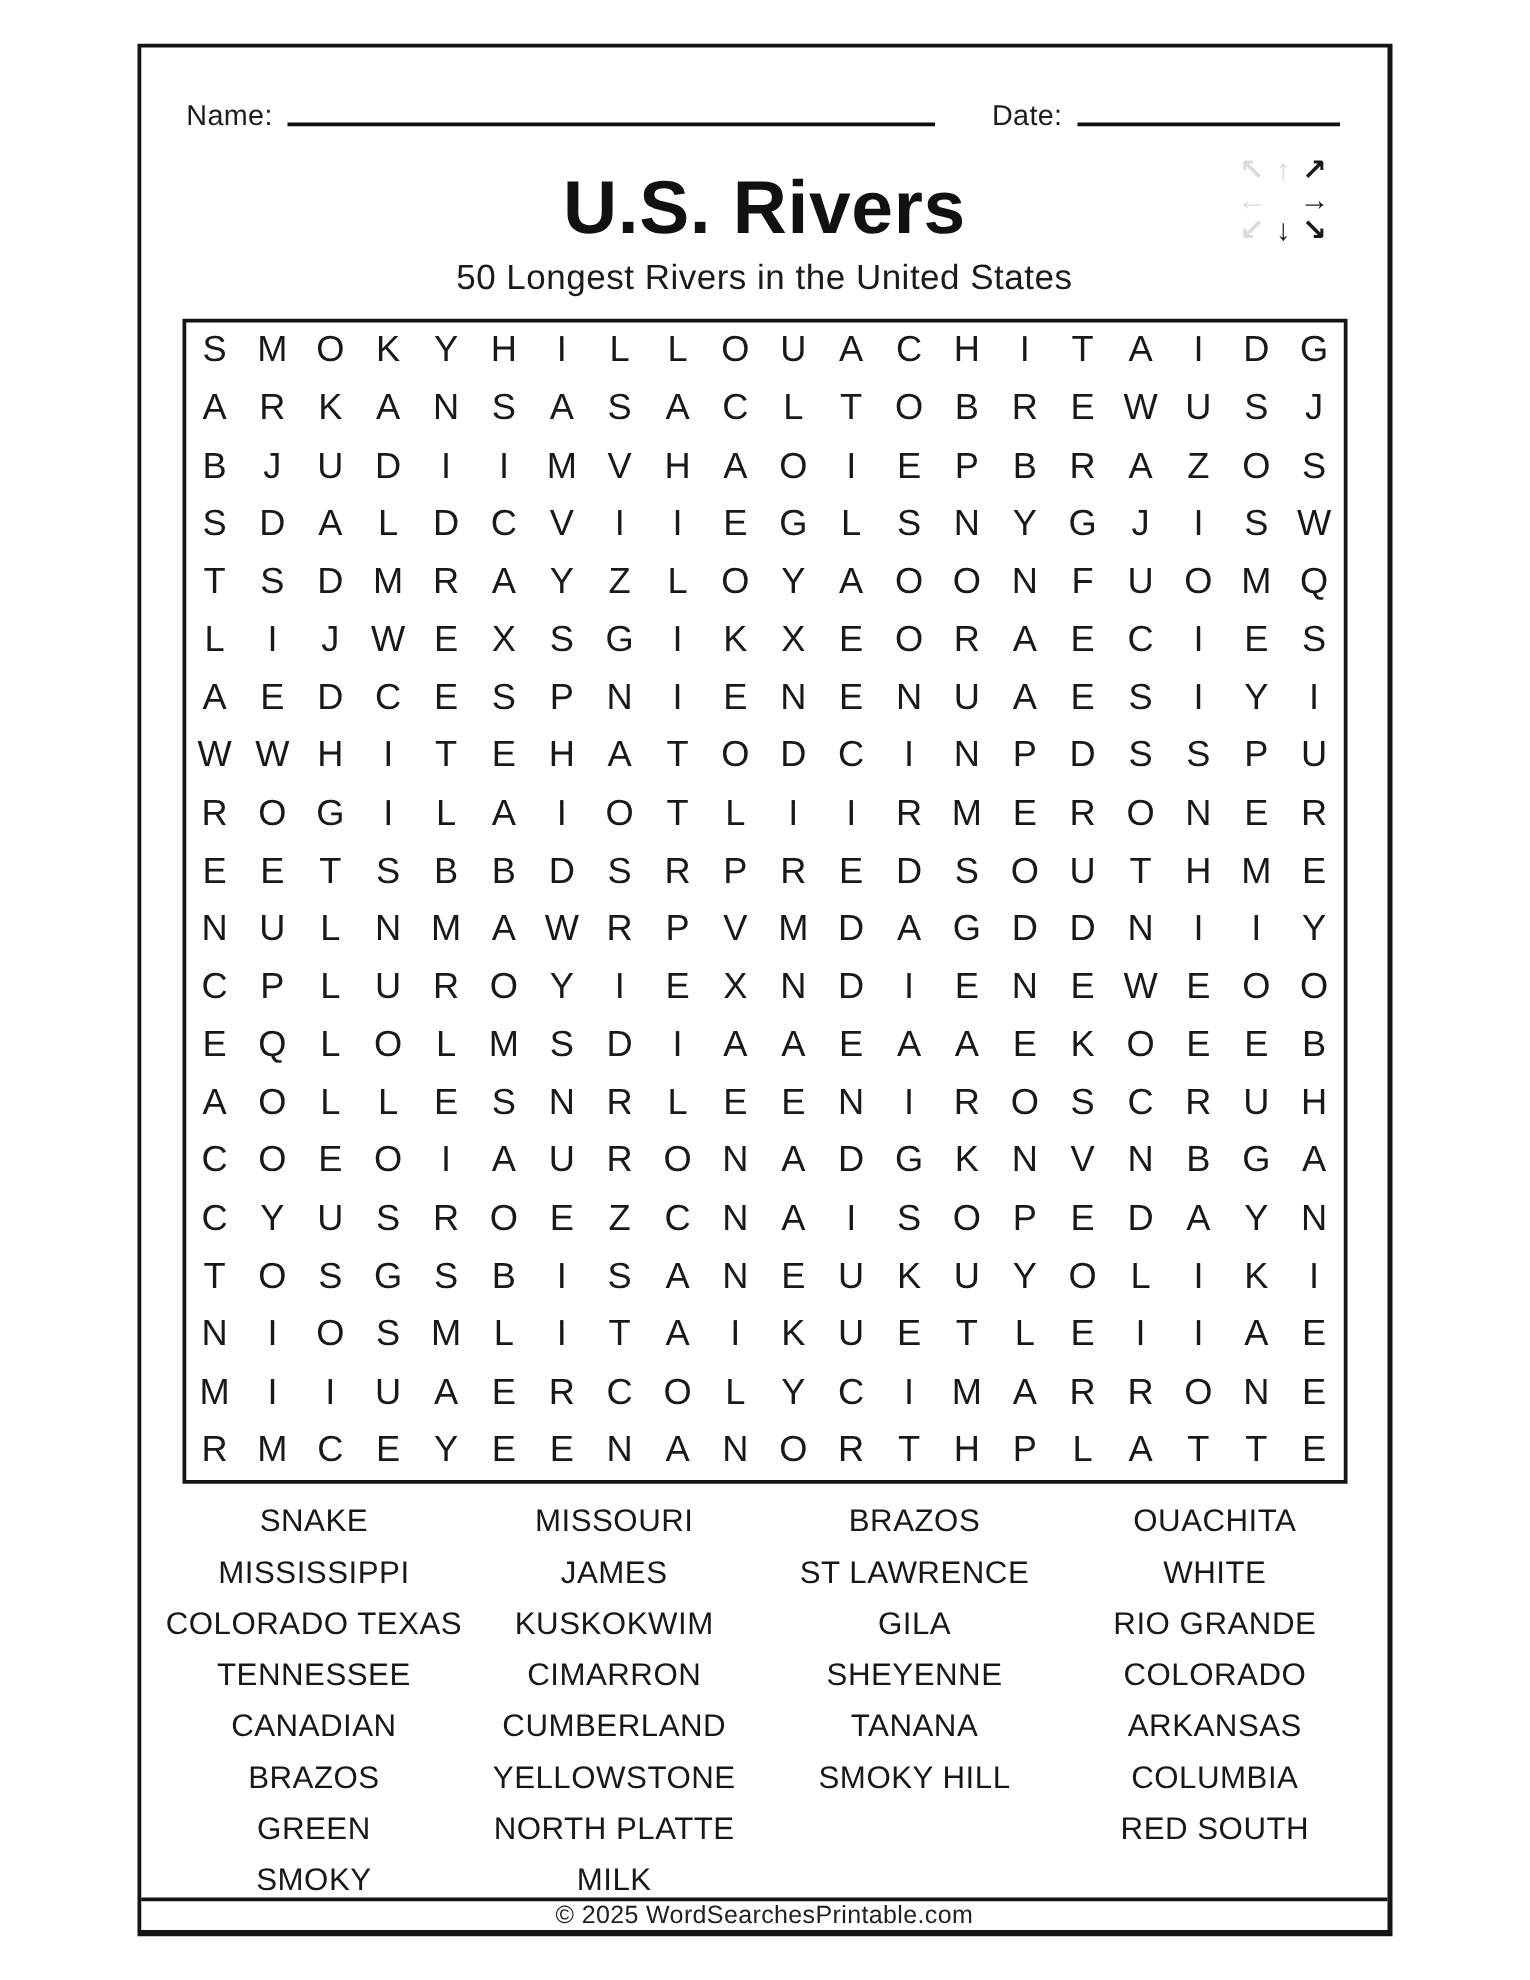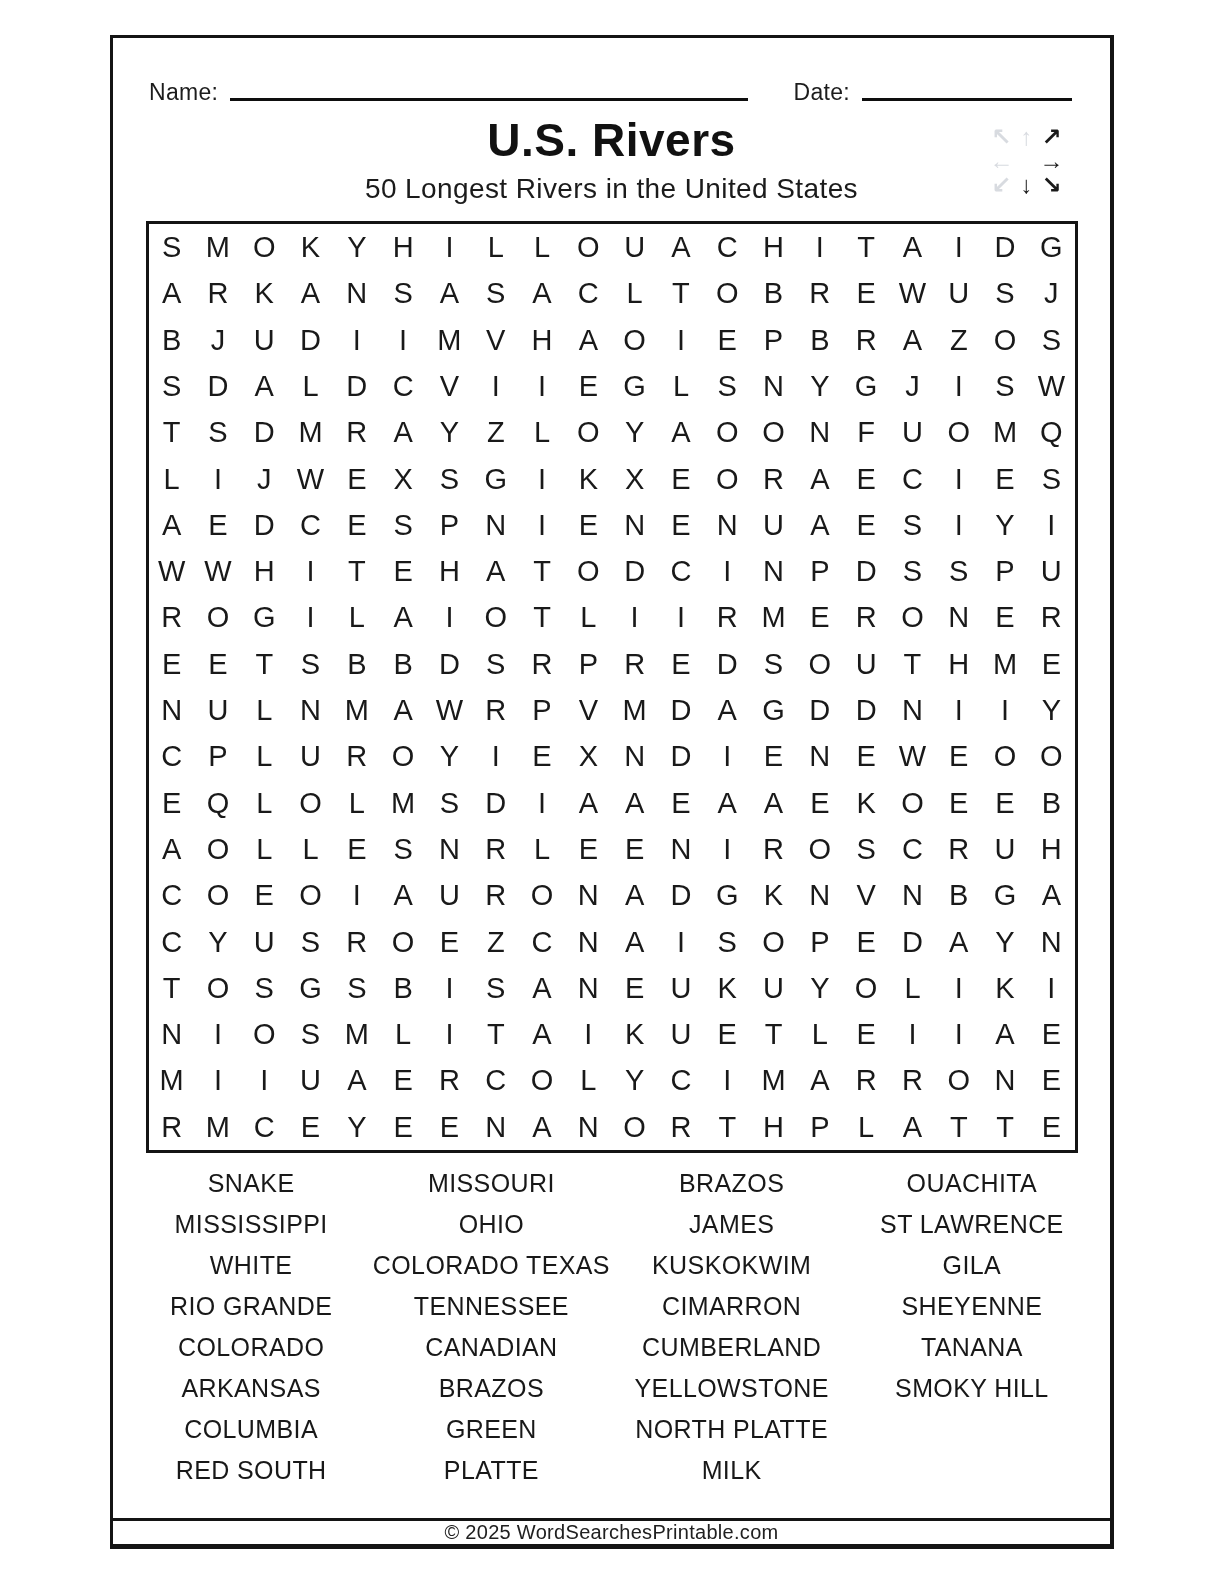--- a/index.html
+++ b/index.html
@@ -32,22 +32,22 @@
     letter-spacing:0.3px;white-space:nowrap;
   }
   .write-line{
     border-bottom:3px solid #0e0e0e;height:2px;
     margin:0 0 3px 12px;
   }
   .name-line{flex:1;margin-right:46px;}
   .date-line{flex:0 0 210px;}
   
   .title{
-    margin-top:12px;text-align:center;
-    font-size:46px;font-weight:700;letter-spacing:0.5px;
+    margin-top:30px;text-align:center;
+    font-size:60px;font-weight:700;letter-spacing:0.5px;
     color:#111;line-height:1.08;
   }
   .subtitle{
     margin-top:6px;text-align:center;
     font-size:28px;font-weight:400;letter-spacing:0.4px;
     color:#1b1b1b;line-height:1.2;
   }
   
   .dir-icon{
     position:absolute;top:88px;right:46px;
@@ -520,21 +520,20 @@
       <div class="cell">T</div>
       <div class="cell">E</div>
     </div>
 
   <div class="word-list" id="wordList">
       <div class="word">SNAKE</div>
       <div class="word">MISSOURI</div>
       <div class="word">BRAZOS</div>
       <div class="word">OUACHITA</div>
       <div class="word">MISSISSIPPI</div>
-      <div class="word">OHIO</div>
       <div class="word">JAMES</div>
       <div class="word">ST LAWRENCE</div>
       <div class="word">WHITE</div>
       <div class="word">COLORADO TEXAS</div>
       <div class="word">KUSKOKWIM</div>
       <div class="word">GILA</div>
       <div class="word">RIO GRANDE</div>
       <div class="word">TENNESSEE</div>
       <div class="word">CIMARRON</div>
       <div class="word">SHEYENNE</div>
@@ -544,21 +543,21 @@
       <div class="word">TANANA</div>
       <div class="word">ARKANSAS</div>
       <div class="word">BRAZOS</div>
       <div class="word">YELLOWSTONE</div>
       <div class="word">SMOKY HILL</div>
       <div class="word">COLUMBIA</div>
       <div class="word">GREEN</div>
       <div class="word">NORTH PLATTE</div>
       <div class="word"></div>
       <div class="word">RED SOUTH</div>
-      <div class="word">PLATTE</div>
+      <div class="word">SMOKY</div>
       <div class="word">MILK</div>
       <div class="word"></div>
     </div>
 
   <div class="footer">
     <span>© 2025 WordSearchesPrintable.com</span>
   </div>
 
 </div>
 

